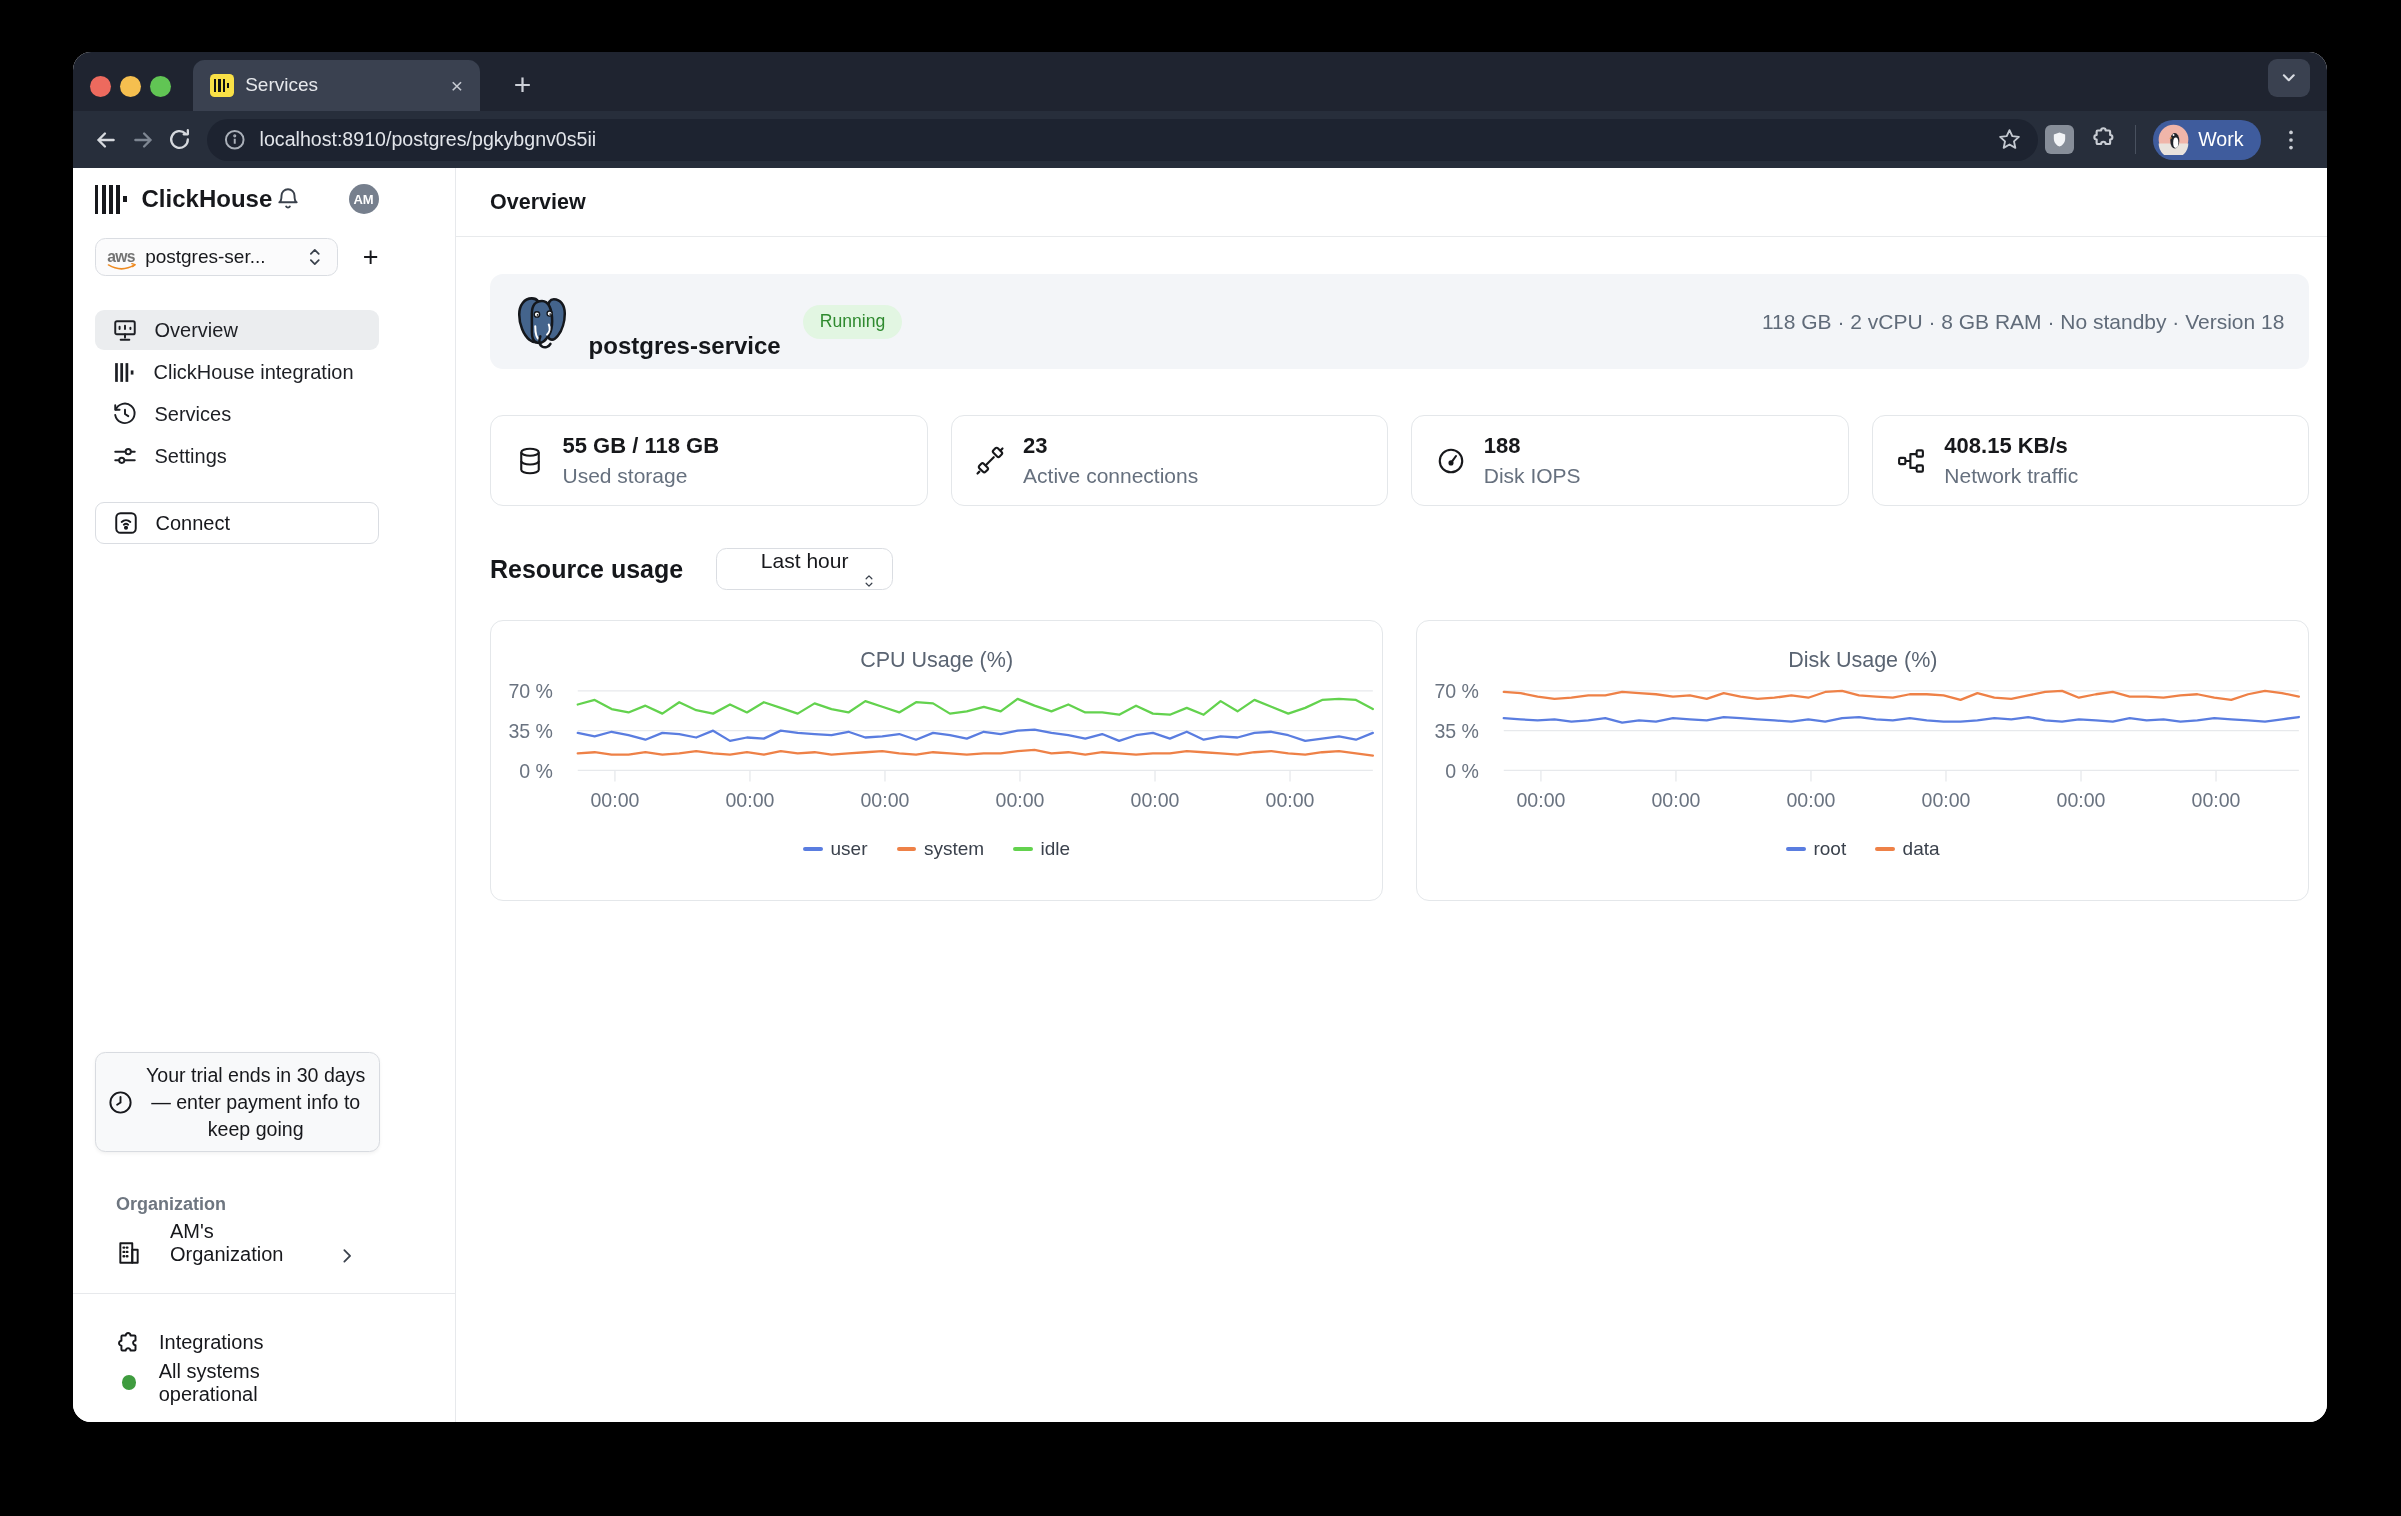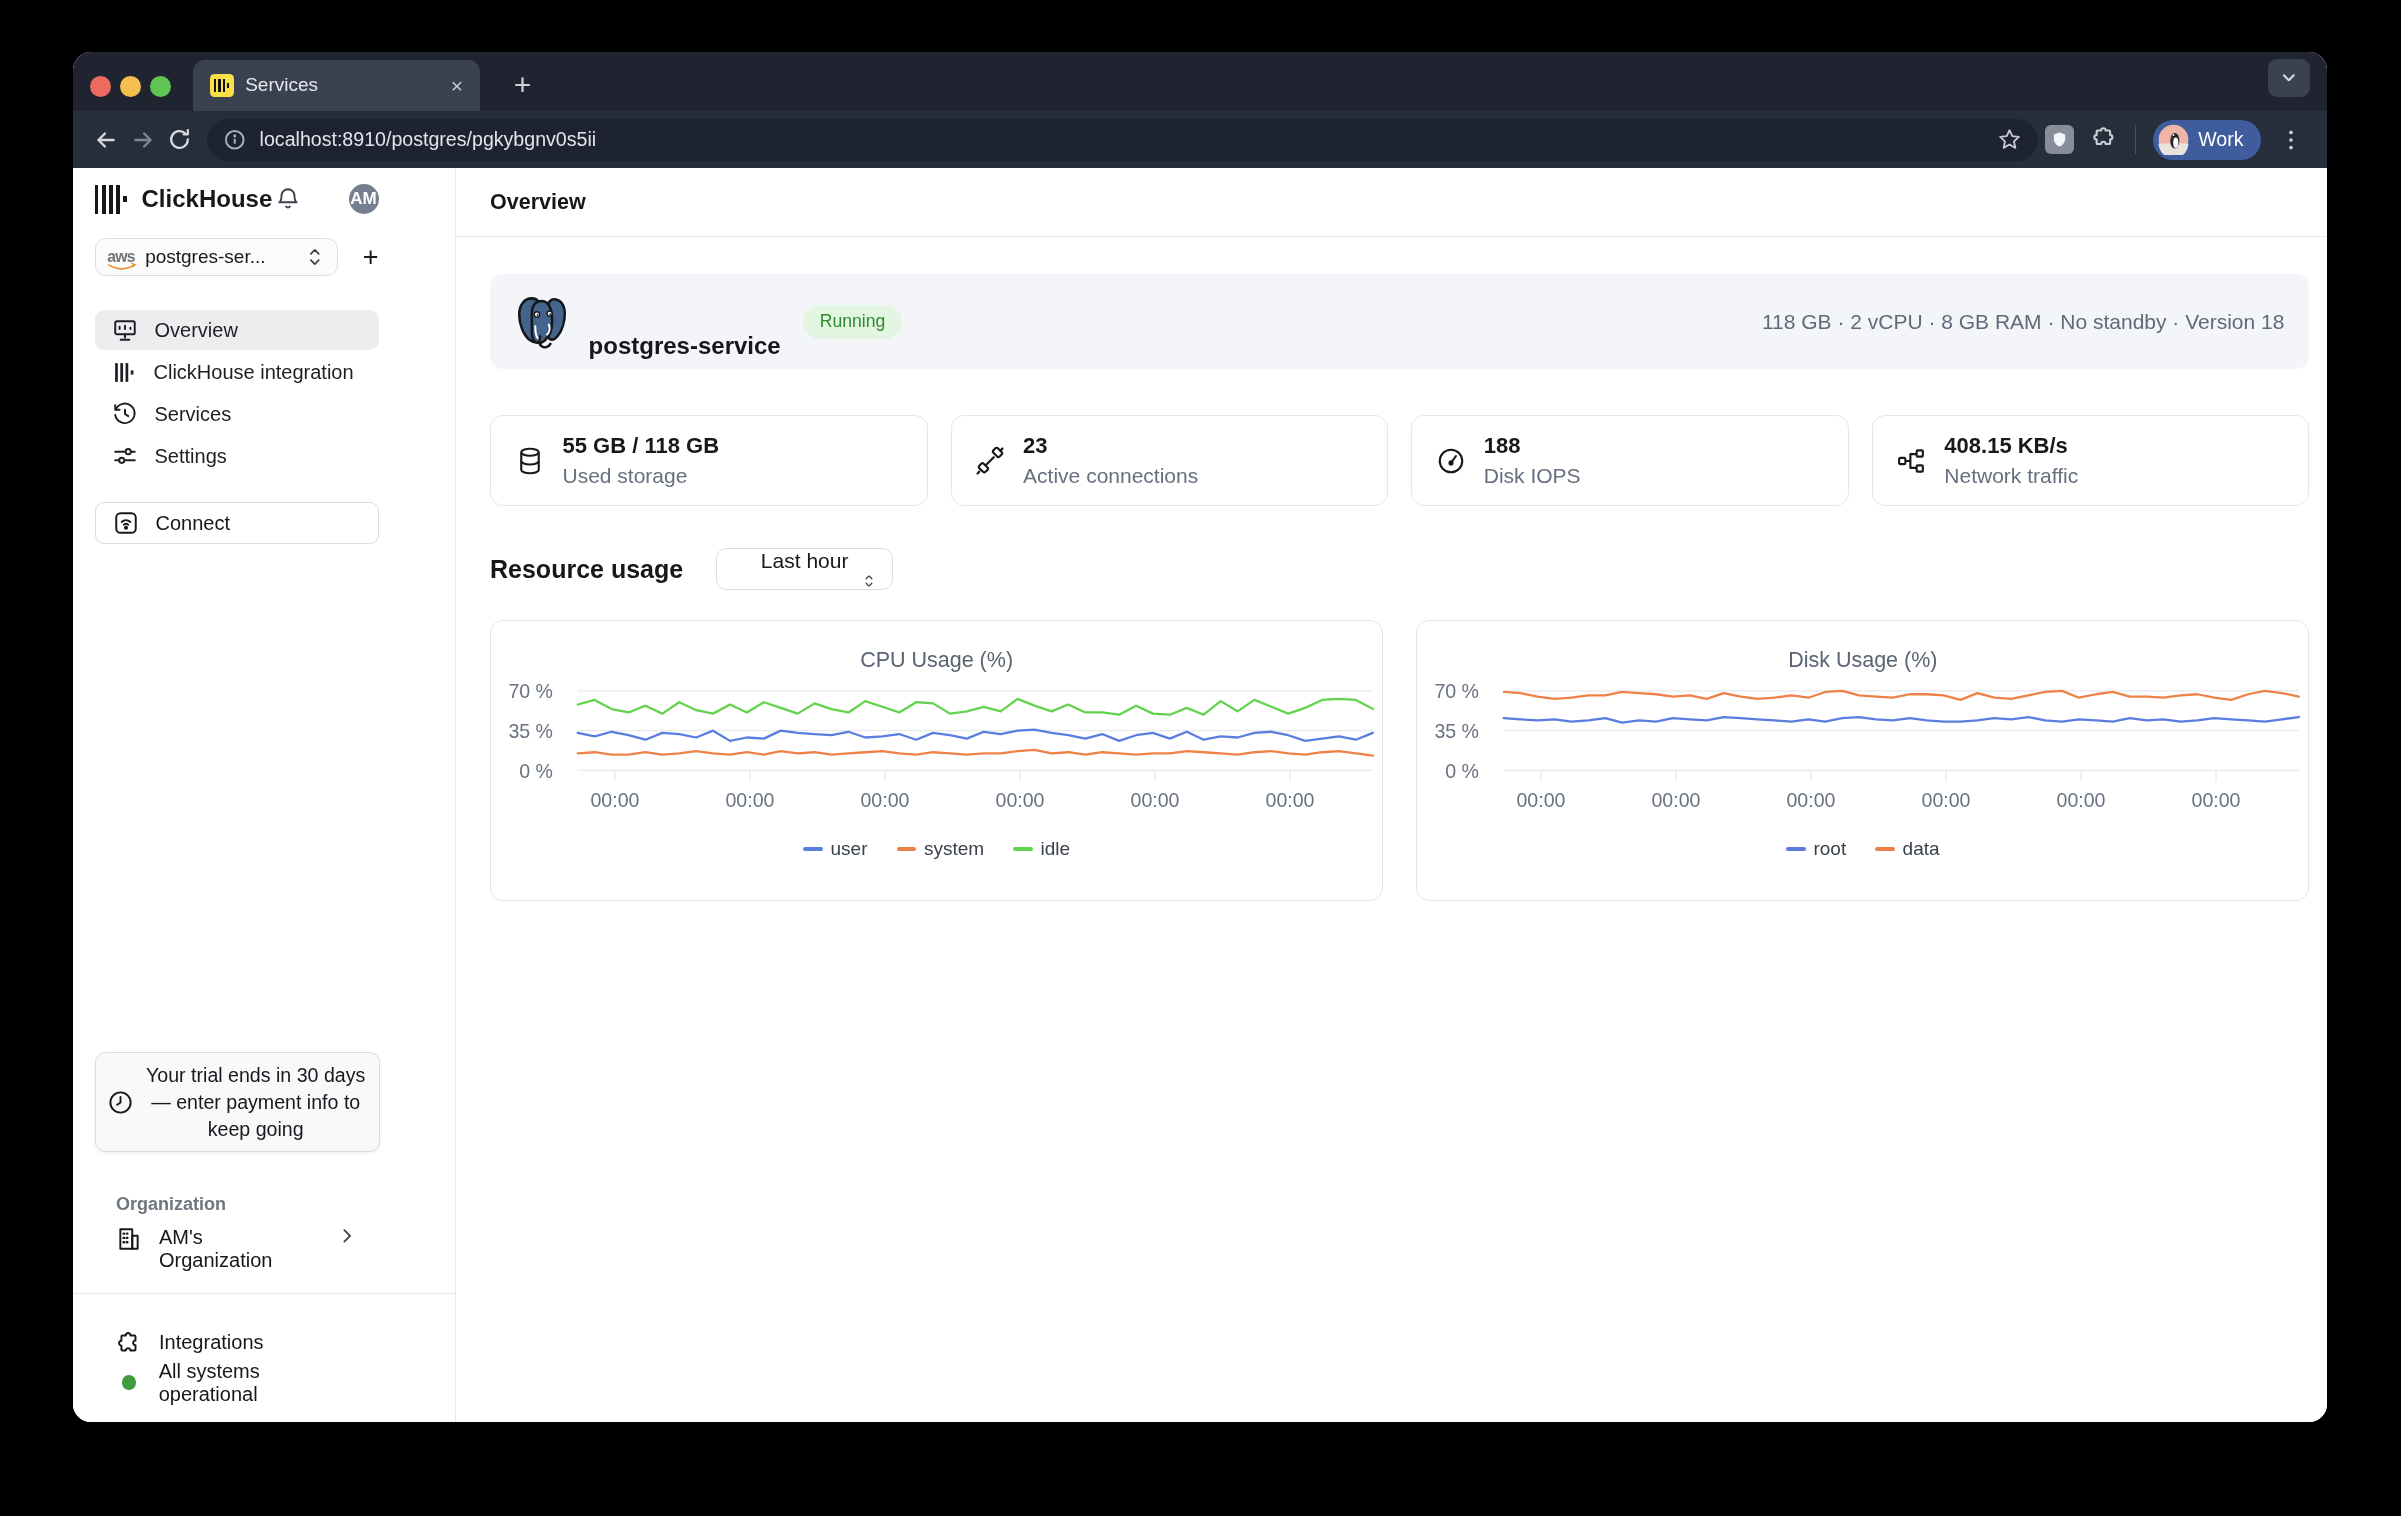--- a/index.html
+++ b/index.html
@@ -31,34 +31,34 @@
   #sidebar { position:relative; width:383px; height:100%; border-right:1.3px solid #e7e9ec; flex:0 0 auto; }
   #main { position:relative; flex:1; height:100%; }
 
   
   .abs { position:absolute; }
   #brand-row { left:21.5px; top:14.4px; width:284px; height:34px; display:flex; align-items:center; }
   #brand-logo { display:flex; gap:3.3px; align-items:center; height:29px; }
   #brand-logo i { display:block; width:3.9px; height:29px; background:#17181c; }
   #brand-logo i.dot { height:5.9px; }
   #brand-name { font-size:24px; font-weight:bold; color:#17181c; margin-left:14.4px; flex:1; }
-  #avatar { width:30px; height:30px; border-radius:50%; background:#767f8d; color:#fff; font-size:17px; font-weight:bold; display:flex; align-items:center; justify-content:center;margin-left:32px; }
+  #avatar { width:30px; height:30px; border-radius:50%; background:#767f8d; color:#fff; font-size:13px; font-weight:bold; display:flex; align-items:center; justify-content:center;margin-left:32px; }
   #selector-row { left:21.5px; top:70px; width:284px; height:38px; display:flex; align-items:center; }
   #svc-select { width:243px; height:38px; border:1.3px solid #dadde2; border-radius:10.4px; background:#fbfbfc; display:flex; align-items:center; padding:0 11.7px; gap:10.4px; }
   .aws-logo { position:relative; font-weight:bold; font-size:15.7px; color:#737373; letter-spacing:-0.7px; }
   .aws-logo svg { position:absolute; left:0; bottom:-5.2px; }
   #svc-name { font-size:19px; color:#17181c; flex:1; }
   #add-service { margin-left:auto; font-size:27px; font-weight:300; color:#17181c; }
   .nav-item { position:absolute; left:21.5px; width:284px; height:40px; border-radius:9px; display:flex; align-items:center; padding:0 17px; gap:17px; font-size:20px; color:#1d1f24; }
   .nav-item.active { background:#ebedef; }
   #connect-btn { position:absolute; left:21.5px; top:334px; width:284px; height:42px; border:1.3px solid #dadde2; border-radius:9px; display:flex; align-items:center; padding:0 17px; gap:17px; font-size:20px; color:#17181c; }
   #trial { position:absolute; left:21.5px; top:884px; width:285px; height:100px; border:1.3px solid #d8dbe0; background:#f8f9fa; border-radius:10.4px; display:flex; align-items:center; gap:10.4px; padding:0 11.7px; box-shadow:0 1.3px 3.9px rgba(0,0,0,.05); }
   #trial-text { font-size:19.6px; line-height:27px; color:#17181c; text-align:center; flex:1; }
   #org-label { position:absolute; left:43px; top:1026px; font-size:18px; font-weight:bold; color:#6e7680; }
-  #org-item { position:absolute; left:21.5px; top:1058px; width:284px; height:40px; display:flex; align-items:flex-start; padding:0 21.5px 0 21.5px; gap:17px; font-size:20px; color:#17181c; }
+  #org-item { position:absolute; left:21.5px; top:1058px; width:284px; height:40px; display:flex; align-items:flex-end; padding:0 21.5px 0 21.5px; gap:28px; font-size:20px; color:#17181c; }
   #sb-divider { position:absolute; left:0; top:1125px; width:100%; height:1.3px; background:#e7e9ec; }
   .foot-item { position:absolute; left:21.5px; width:284px; height:39px; display:flex; align-items:center; padding:0 21.5px; gap:17px; font-size:20px; color:#17181c; }
   #status-dot { width:14.4px; height:14.4px; border-radius:50%; margin:0 5.9px; }
 
   
   #topbar { position:absolute; left:0; top:0; width:100%; height:69px; border-bottom:1.3px solid #e8eaec; display:flex; align-items:center; padding-left:34px; }
   #page-title { font-size:21.5px; font-weight:bold; color:#15171b; }
   #svc-header { position:absolute; left:34px; right:17.6px; top:106px; height:95px; background:#f3f5f8; border-radius:13px; display:flex; align-items:center; padding:0 25px; }
   #svc-title { font-size:24px; font-weight:bold; color:#15171b; margin-left:19.6px;margin-top:48px; }
   #running-badge { margin-left:22px; font-size:17.6px; padding:6.5px 17px; border-radius:652px; }

